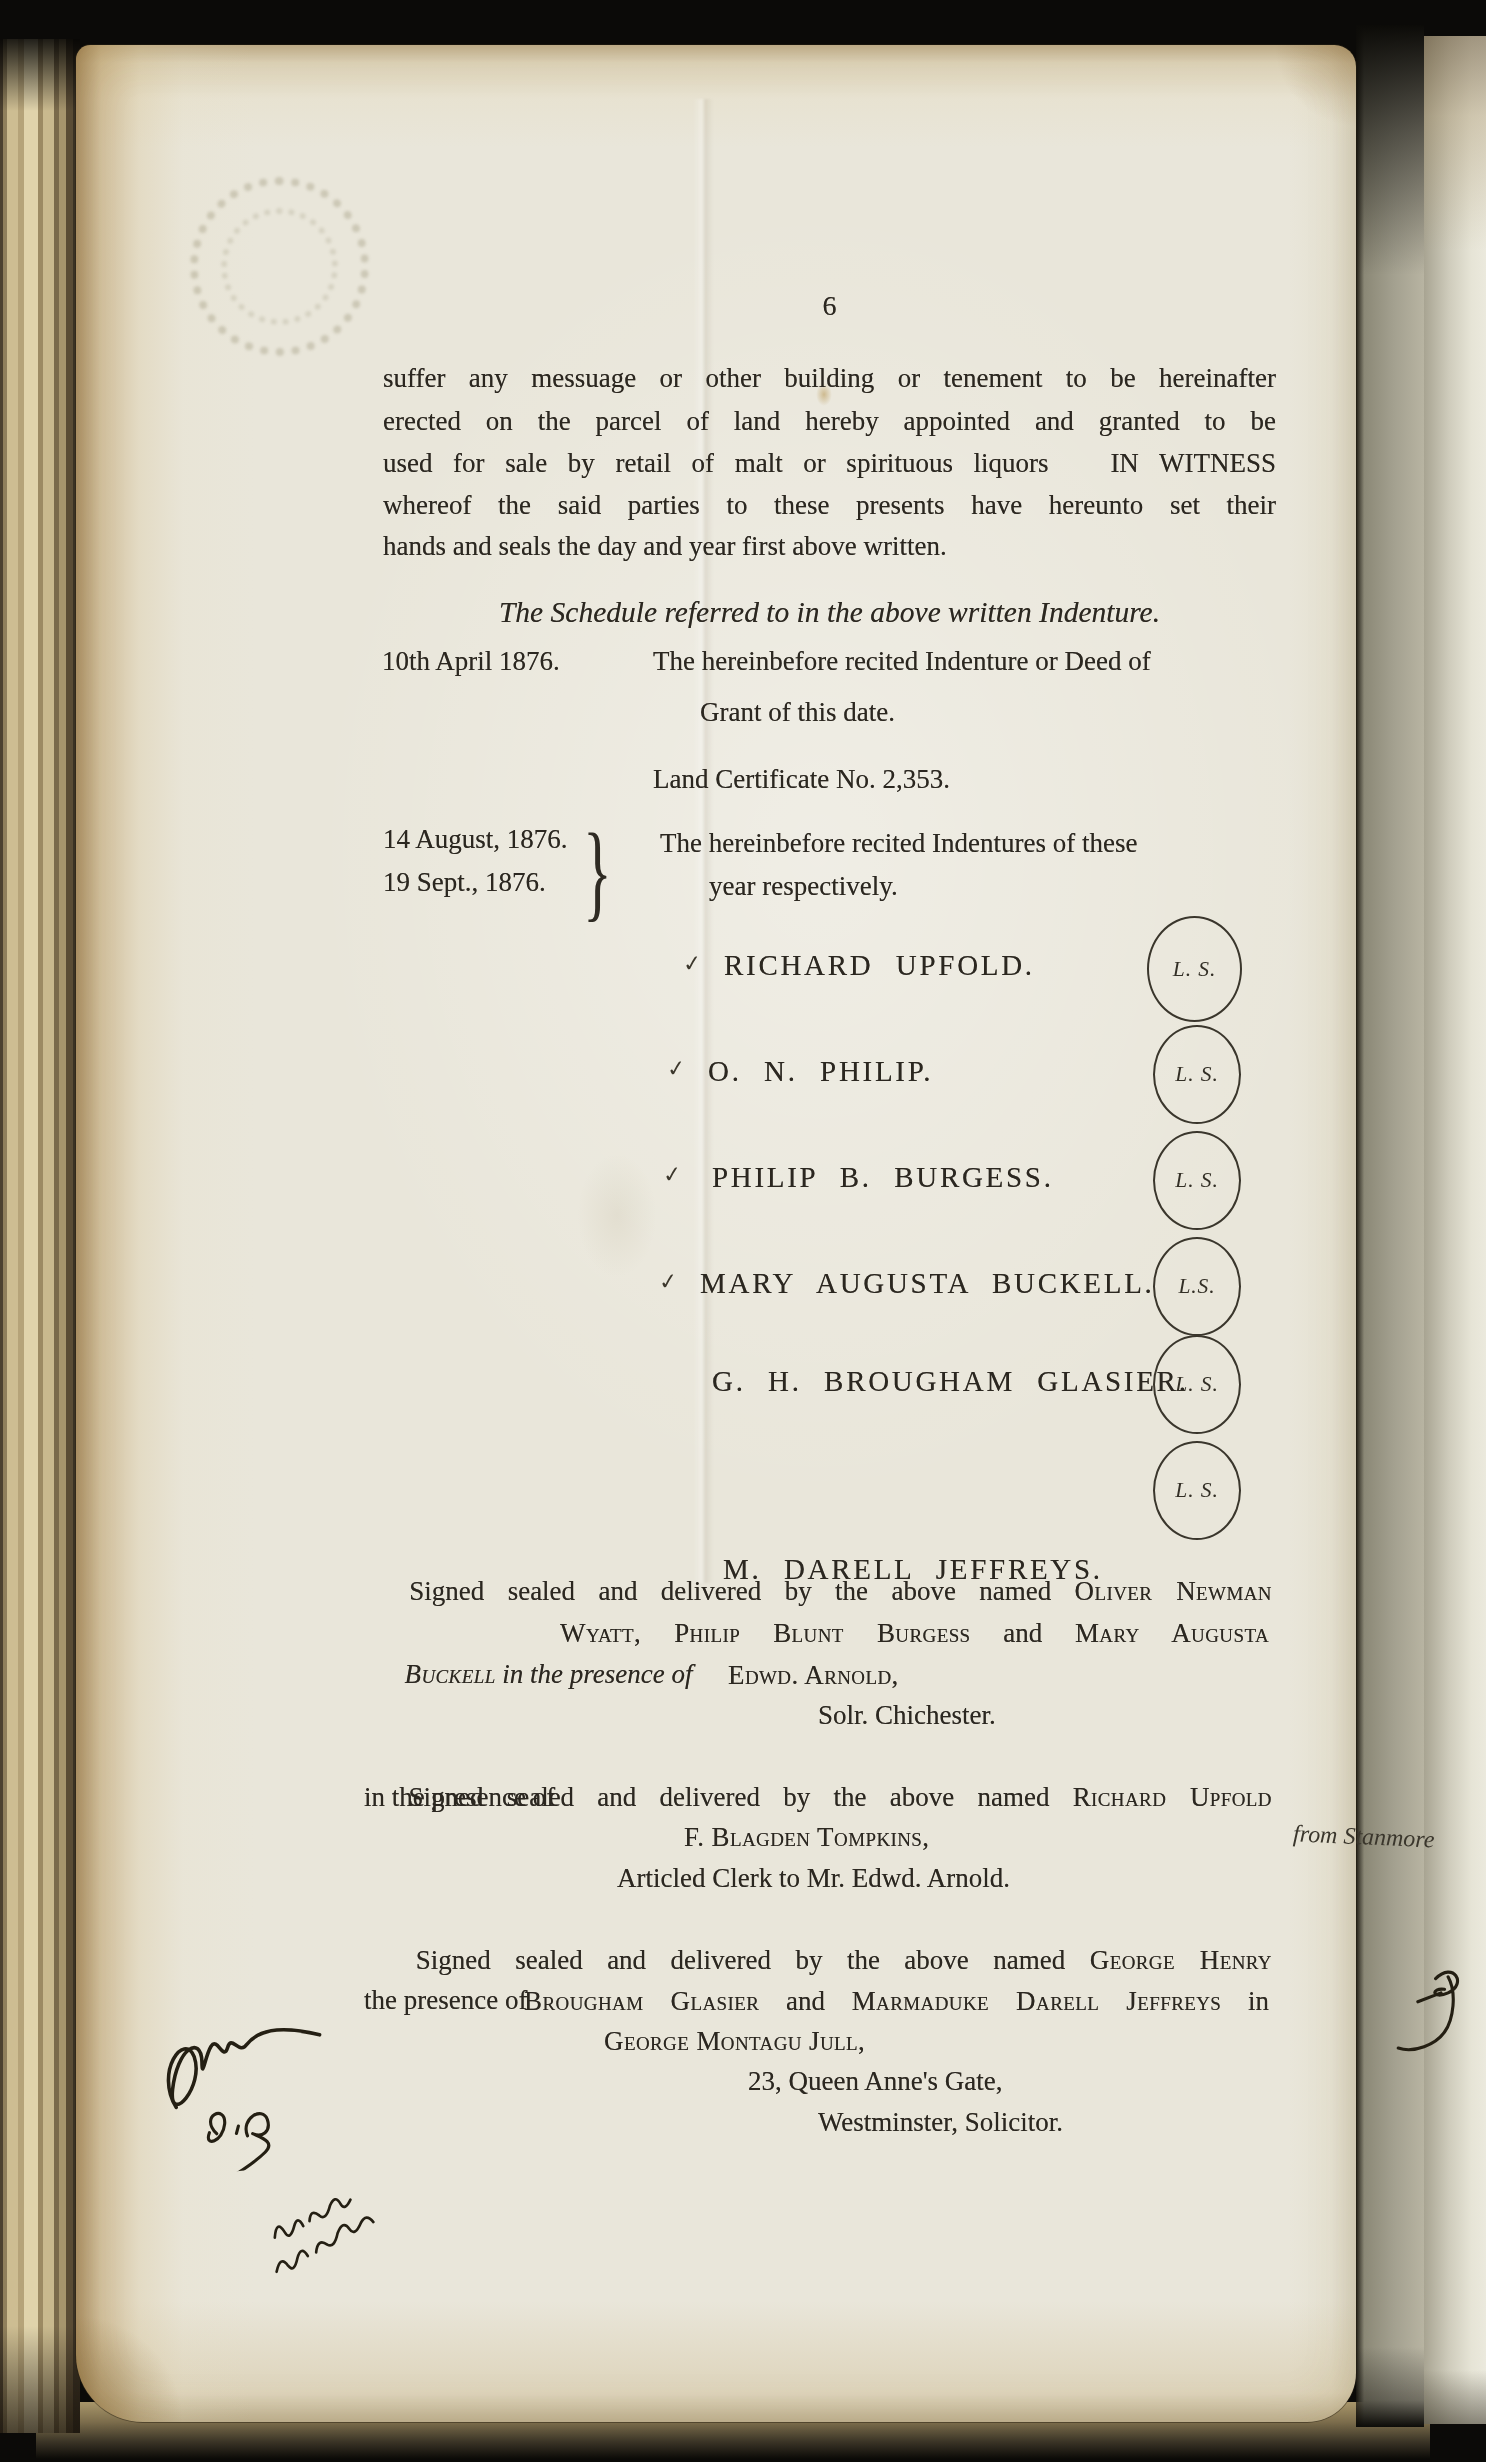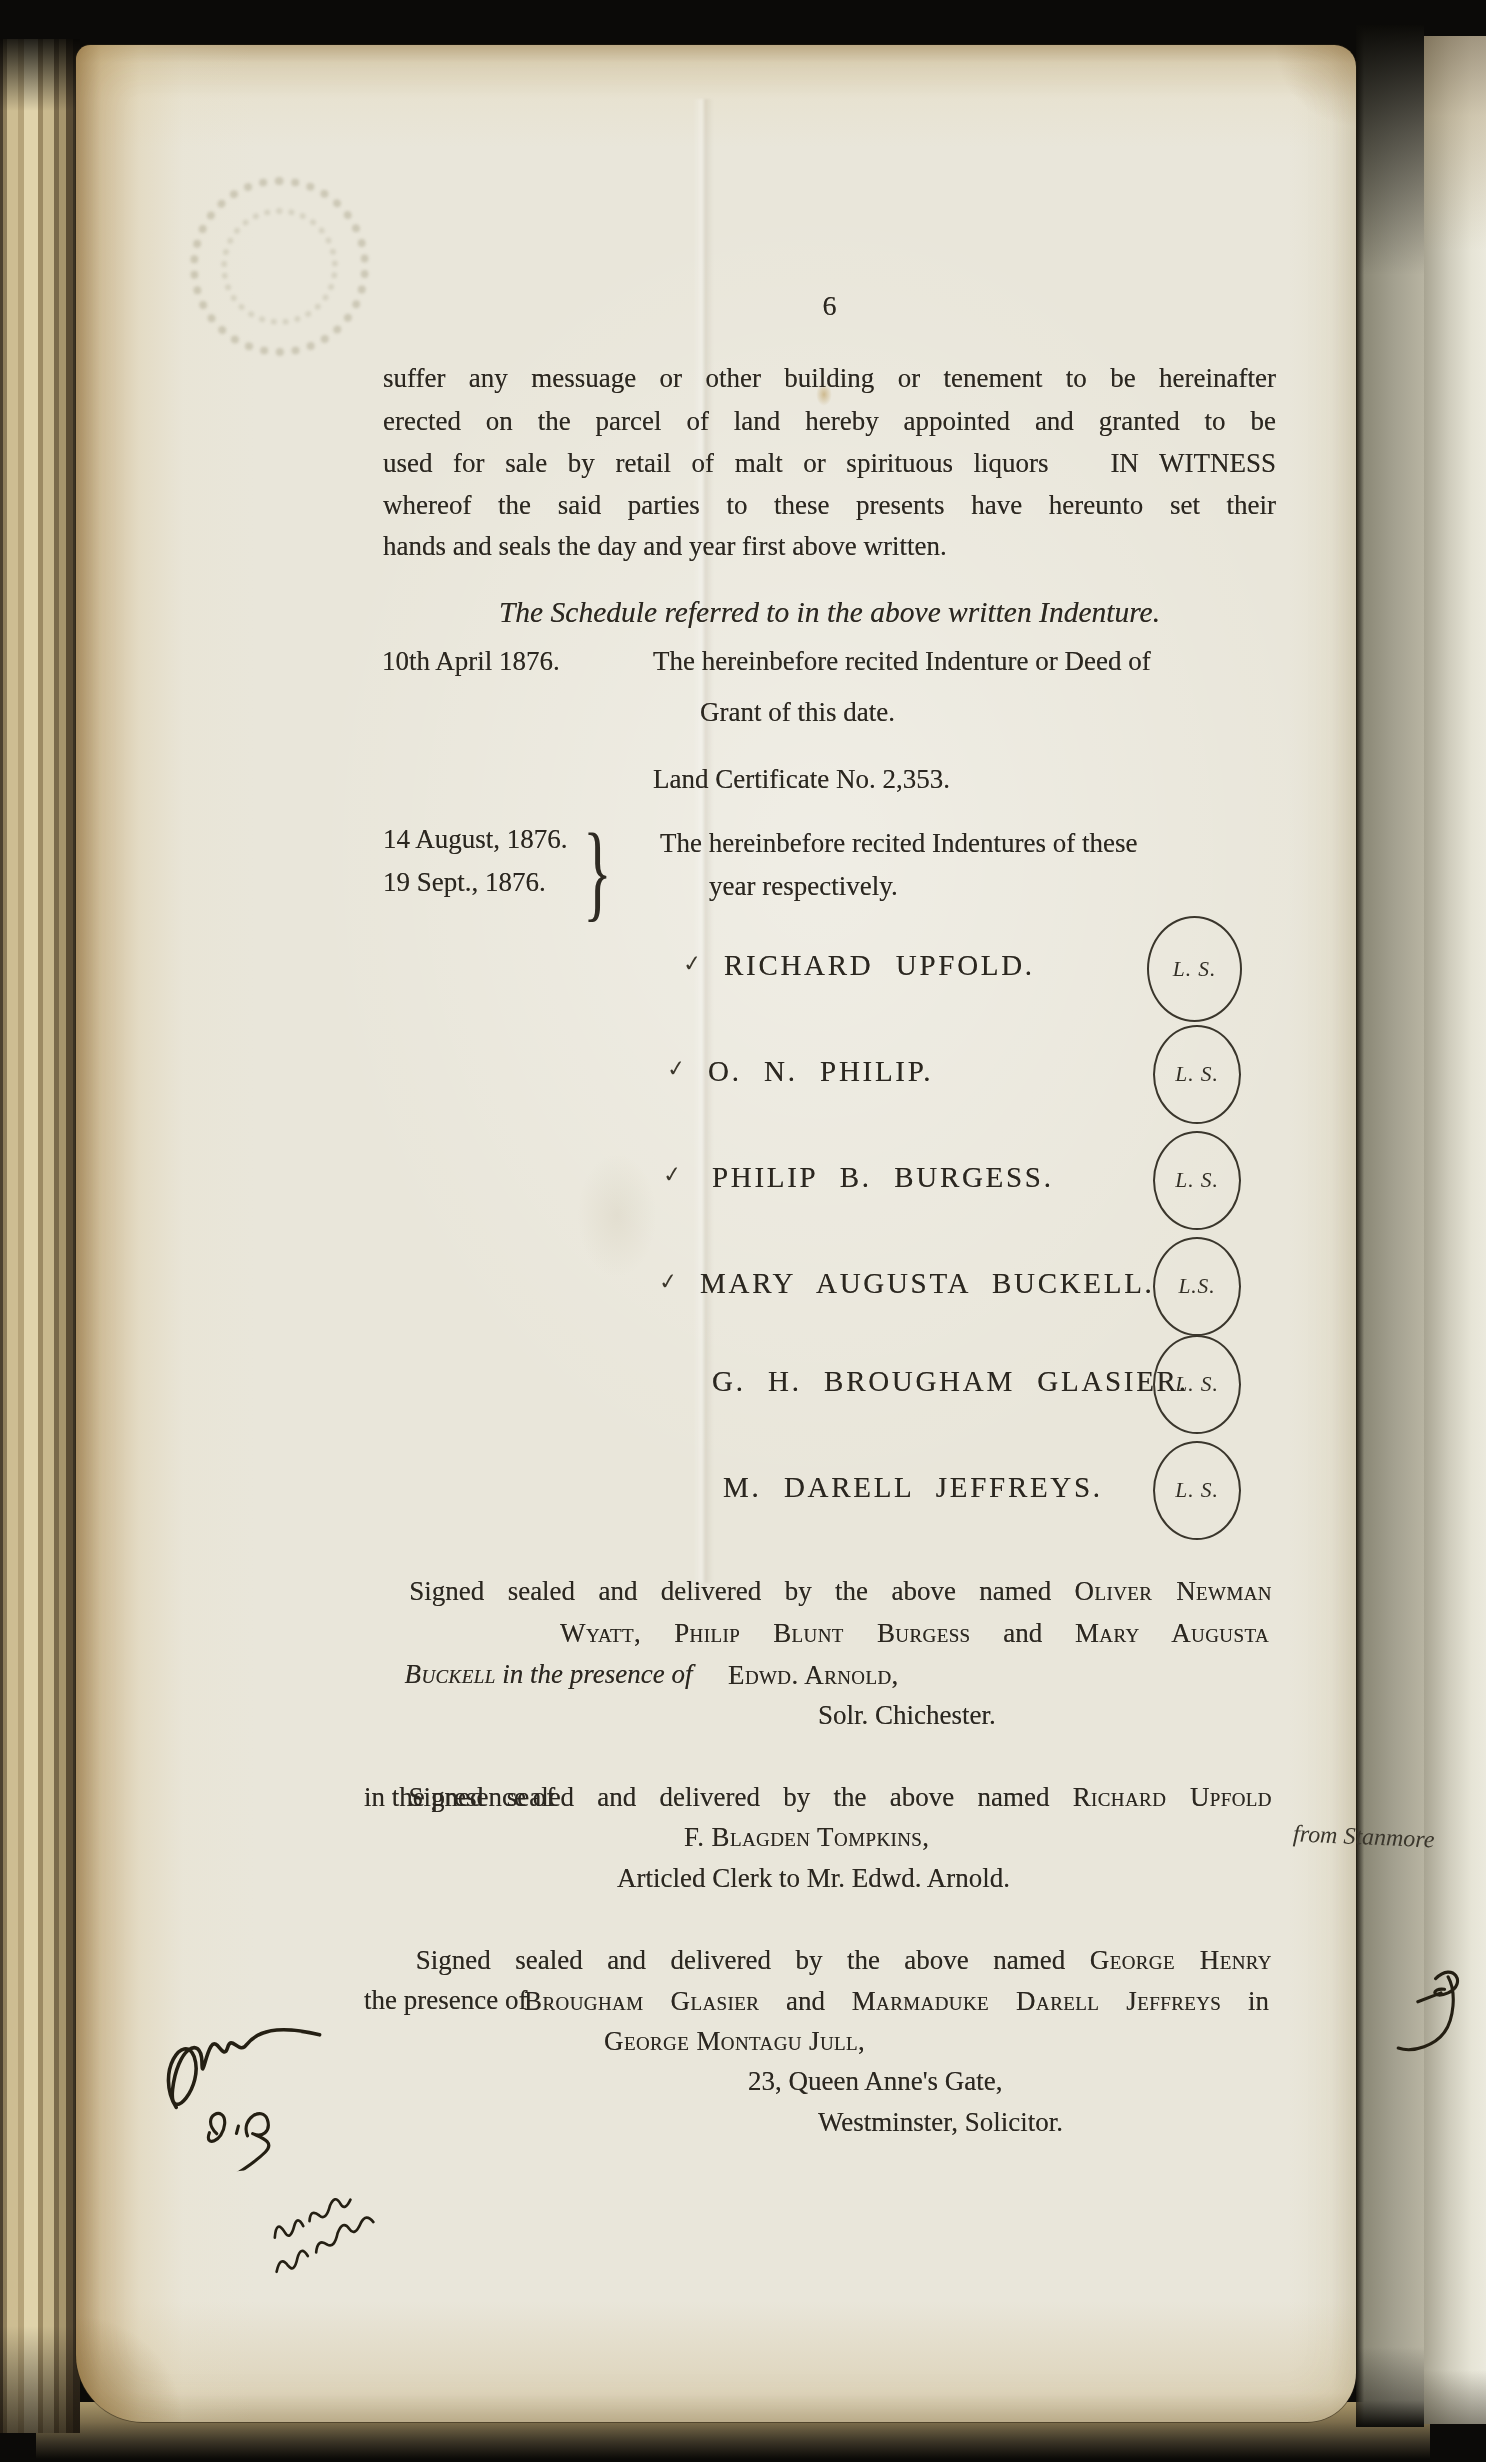--- a/index.html
+++ b/index.html
@@ -136,21 +136,21 @@
     <div class="tl signame" style="left:624px;top:1218px;">MARY AUGUSTA BUCKELL.</div>
     <div class="seal" style="left:1077px;top:1192px;">
       <span>L.S.</span>
       </div>
 
     <div class="tl signame" style="left:636px;top:1316px;">G. H. BROUGHAM GLASIER.</div>
     <div class="seal" style="left:1077px;top:1290px;">
       <span>L. S.</span>
       </div>
 
-    <div class="tl signame" style="left:647px;top:1422px;">M. DARELL JEFFREYS.</div>
+    <div class="tl signame" style="left:647px;top:1504px;">M. DARELL JEFFREYS.</div>
     <div class="seal" style="left:1077px;top:1396px;">
       <span>L. S.</span>
       </div>
 
     <div class="tl just" style="left:193px;top:1485px;width:1003px;">
       <span>Signed sealed and delivered by the above named </span><span class="sc">Oliver Newman</span></div>
     <div class="tl just" style="left:288px;top:1527px;width:905px;">
       <span class="sc">Wyatt, Philip Blunt Burgess</span><span> and </span><span class="sc">Mary Augusta</span></div>
     <div class="tl" style="left:288px;top:1568px;font-style:italic;">
       <span class="sc">Buckell</span><span> in the presence of</span></div>

